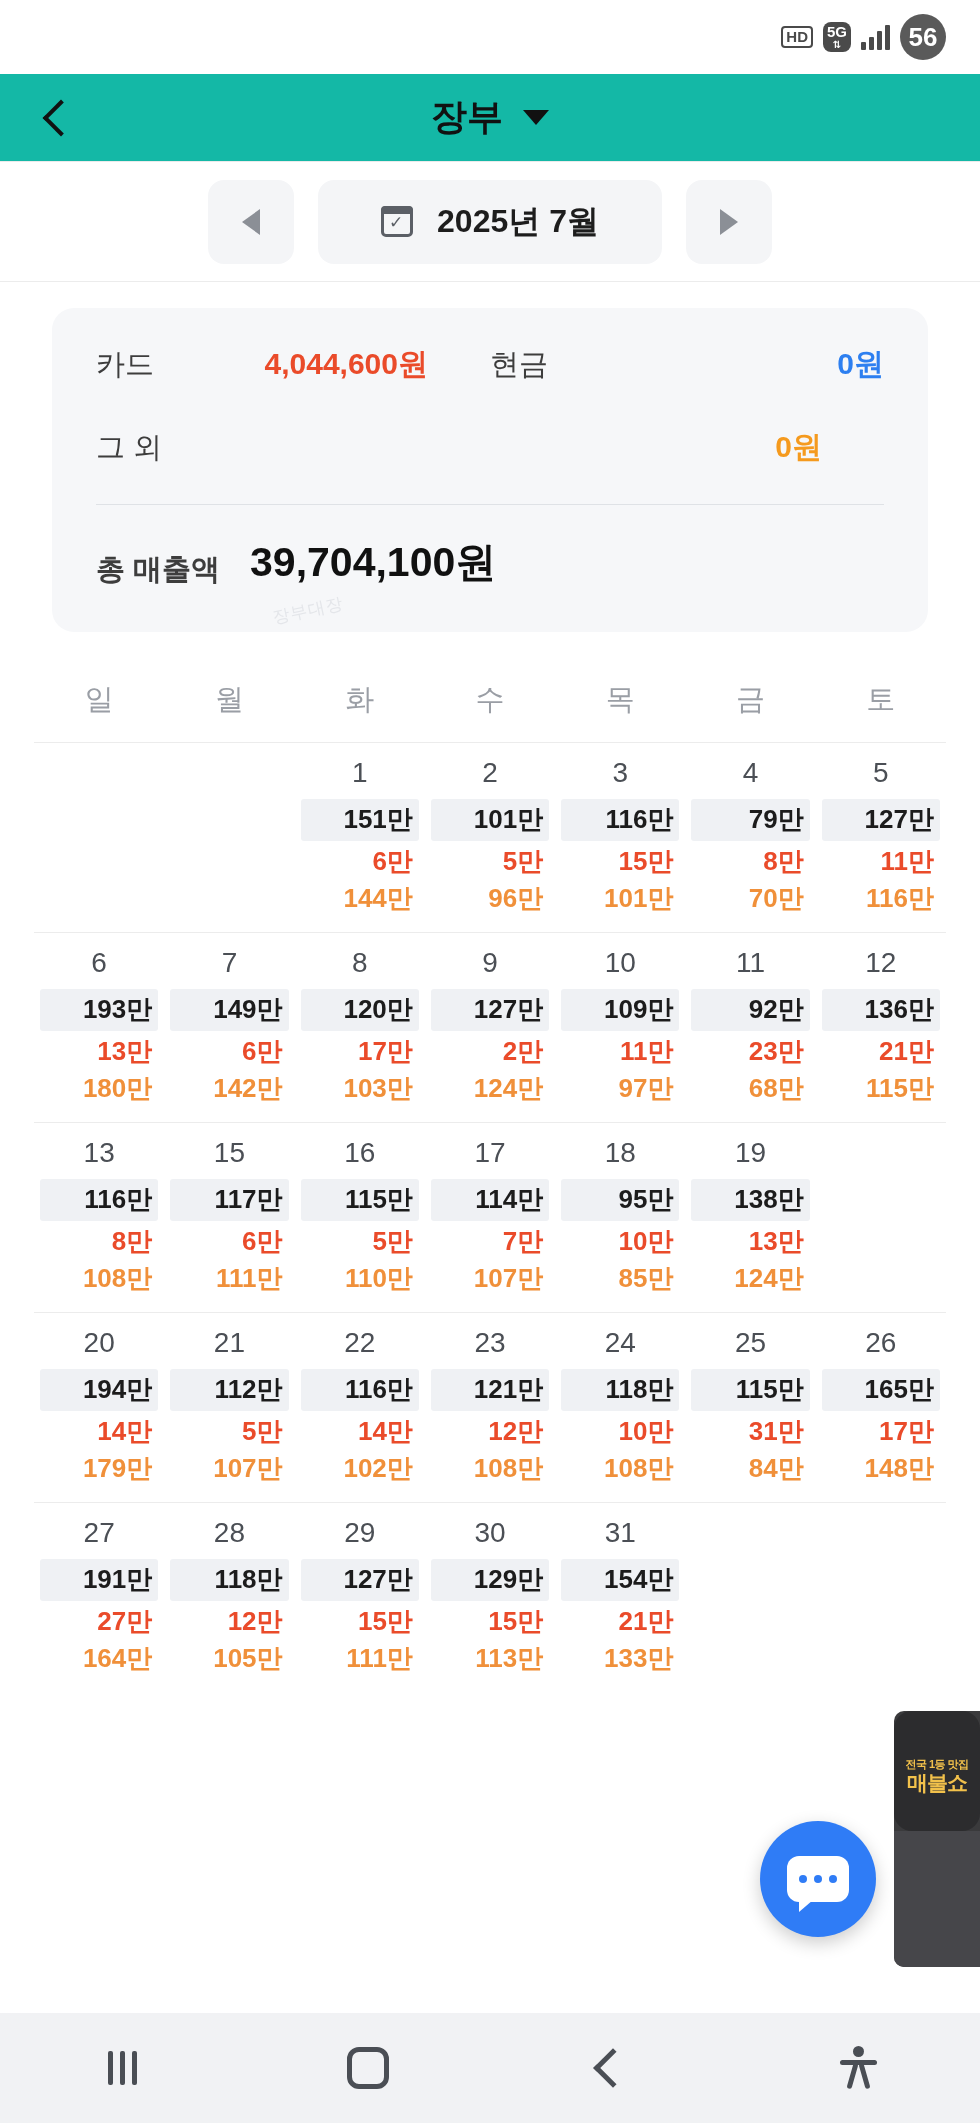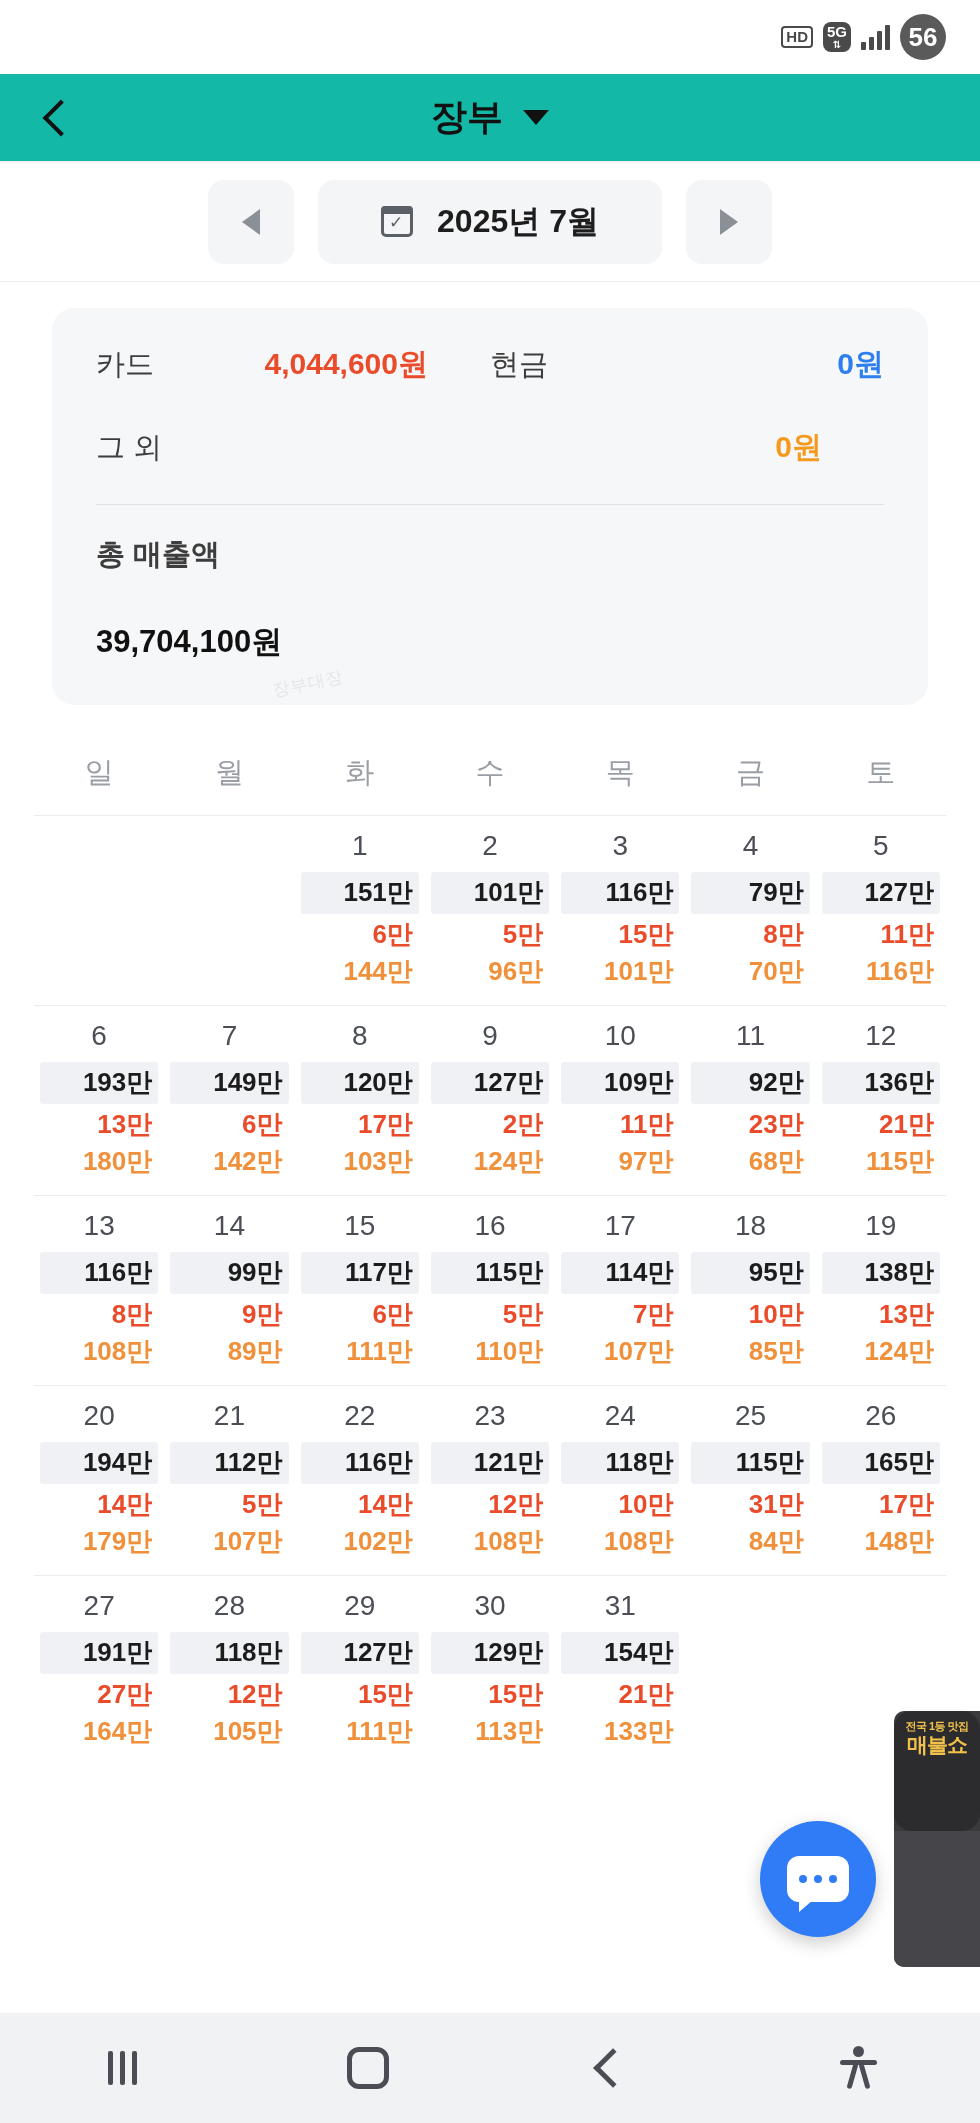--- a/index.html
+++ b/index.html
@@ -136,23 +136,23 @@
   .sum-row { display: flex; align-items: center; }
   .sum-cell { flex: 1; display: flex; align-items: baseline; }
   .sum-label { font-size: 29px; color: #3d3d3d; font-weight: 500; }
   .sum-value { margin-left: auto; font-size: 30px; font-weight: 700; }
   .sum-cell.left .sum-value { padding-right: 62px; }
   .v-red { color: #ea4b2a; }
   .v-blue { color: #2d7ff0; }
   .v-orange { color: #f59a1e; }
   .v-orange2 { color: #f08c21; }
   .sum-divider { height: 1px; background: #dfe2e6; margin: 36px 0 30px 0; }
-  .sum-total { display: flex; align-items: flex-start; gap: 30px; flex-direction: column; }
+  .sum-total { display: flex; align-items: flex-end; gap: 30px; }
   .sum-total .lbl { font-size: 29px; color: #3d3d3d; font-weight: 600; }
-  .sum-total .val { font-size: 31px; font-weight: 700; color: #111; margin-top: 16px; }
+  .sum-total .val { font-size: 41px; font-weight: 700; color: #111; }
   .watermark {
     position: absolute; left: 220px; bottom: 10px; font-size: 17px; color: #e4e6ea;
     transform: rotate(-12deg); letter-spacing: 1px;
   }
 
   
   .calendar { padding: 48px 34px 0 34px; }
   .dow-row { display: grid; grid-template-columns: repeat(7, 1fr); }
   .dow {
     text-align: center; font-size: 29px; color: #9a9ea5; font-weight: 500; padding-bottom: 22px;
@@ -190,21 +190,21 @@
   }
   .fab .bubble i { width: 8px; height: 8px; border-radius: 50%; background: #2f7cf6; display: block; }
 
   
   .ad {
     position: absolute; right: 0; bottom: 156px; width: 86px; height: 256px;
     background: #3a3a3c; border-radius: 10px 0 0 10px; overflow: hidden;
   }
   .ad .ad-top {
     height: 120px; background: #2c2c2e; display: flex; flex-direction: column;
-    align-items: center; justify-content: flex-start; padding-top: 8px; border-radius: 18px;
+    align-items: center; justify-content: center; padding-top: 8px; border-radius: 18px;
   }
   .ad .ad-sub { font-size: 11px; color: #f2c14b; font-weight: 700; letter-spacing: -.5px; }
   .ad .ad-title { font-size: 21px; color: #f2c14b; font-weight: 800; line-height: 1.02; text-align: center; letter-spacing: -1px; }
   .ad .ad-body { height: 136px; background: #46464a; }
   .navbar {
     position: absolute; left: 0; right: 0; bottom: 0; height: 110px;
     background: #f1f2f4; display: flex; align-items: center;
   }
   .nav-item { flex: 1; display: flex; align-items: center; justify-content: center; cursor: pointer; }
   .nav-recents { display: flex; gap: 7px; }
@@ -403,26 +403,20 @@
   </div>
 
   <div class="week">
     <div class="day">
       <div class="dnum">13</div>
       <div class="amt1">116만</div>
       <div class="amt2">8만</div>
       <div class="amt3">108만</div>
     </div>
     <div class="day">
-      <div class="dnum">14</div>
-      <div class="amt1">99만</div>
-      <div class="amt2">9만</div>
-      <div class="amt3">89만</div>
-    </div>
-    <div class="day">
       <div class="dnum">15</div>
       <div class="amt1">117만</div>
       <div class="amt2">6만</div>
       <div class="amt3">111만</div>
     </div>
     <div class="day">
       <div class="dnum">16</div>
       <div class="amt1">115만</div>
       <div class="amt2">5만</div>
       <div class="amt3">110만</div>

